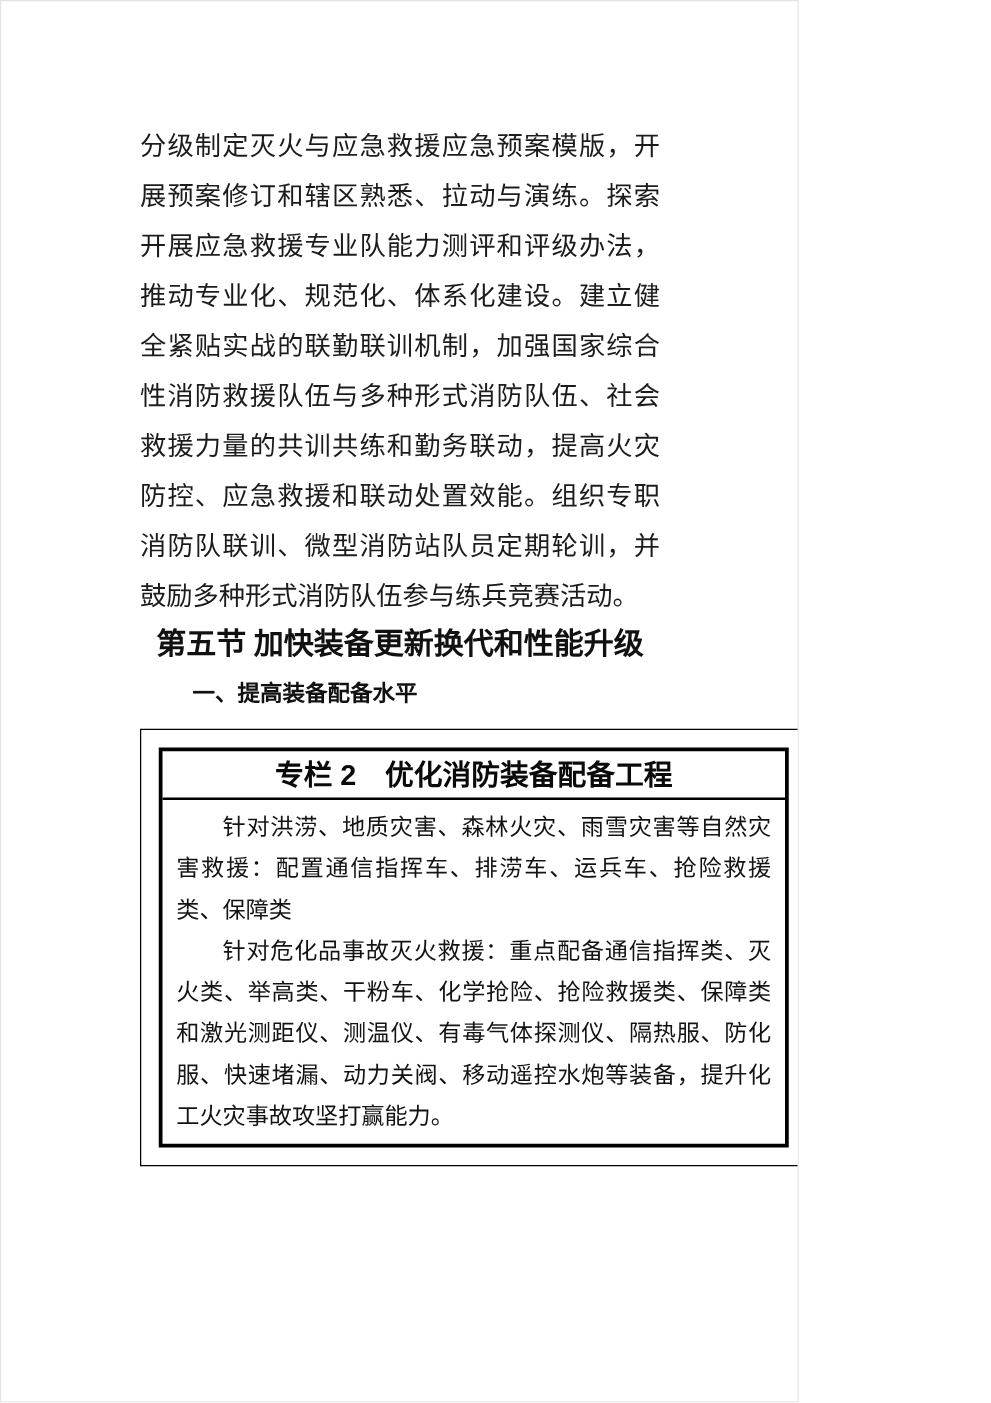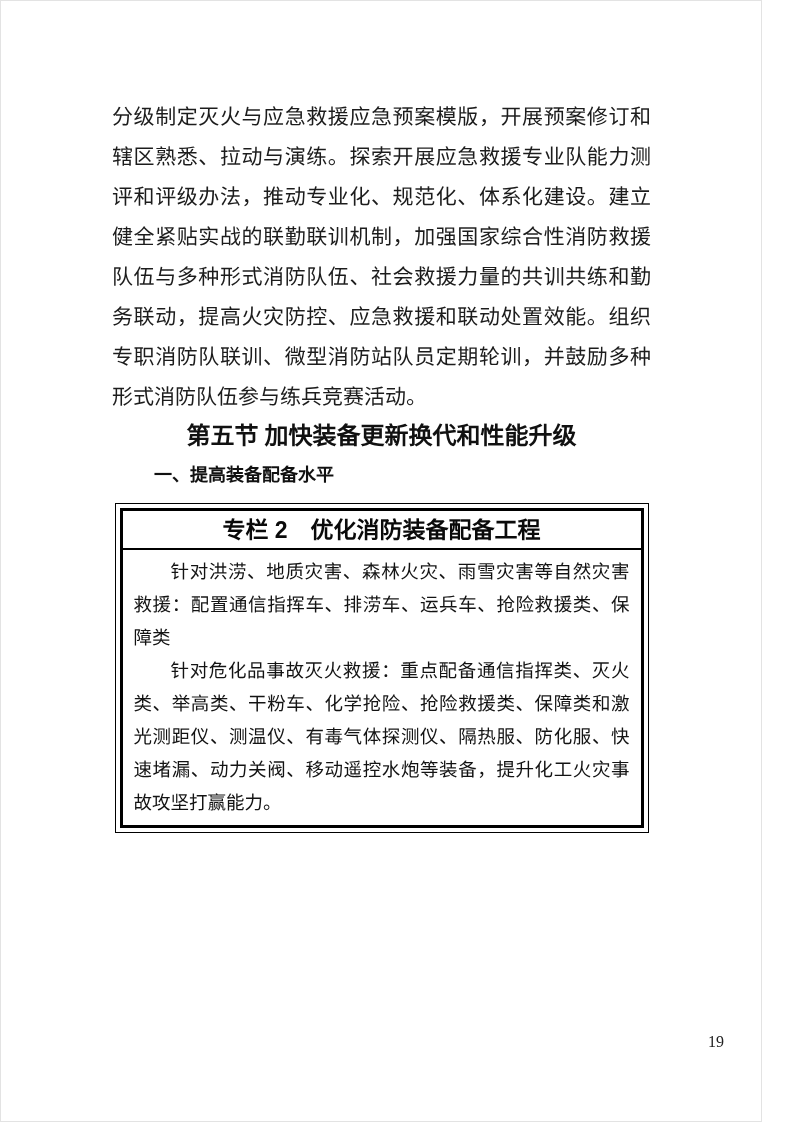--- a/index.html
+++ b/index.html
@@ -2,21 +2,21 @@
 <html lang="zh-CN"><head>
 <meta charset="utf-8">
 <style>
   html, body {
     margin: 0;
     padding: 0;
     background: #ffffff;
   }
   .page {
     position: relative;
-    width: 762px;
+    width: 639px;
     height: 1122px;
     box-sizing: border-box;
     background: #ffffff;
     border: 1px solid #e3e3e3;
     padding: 96px 110px 0 111px;
     overflow: hidden;
     color: #151515;
   }
   .body-text {
     font-family: "Liberation Serif", "DejaVu Serif", serif;
@@ -44,21 +44,21 @@
     font-size: 18px;
     line-height: 40px;
     margin: 0 0 0 42px;
     color: #111;
   }
   .callout-outer {
     margin: 8px auto 0 auto;
     width: 534px;
     box-sizing: border-box;
     border: 1px solid #000;
-    padding: 4px;
+    padding: 14px;
     background: #fff;
   }
   .callout-inner {
     border: 3px solid #000;
   }
   .callout-title {
     font-family: "Liberation Sans", "DejaVu Sans", sans-serif;
     font-weight: bold;
     font-size: 23px;
     line-height: 34px;

